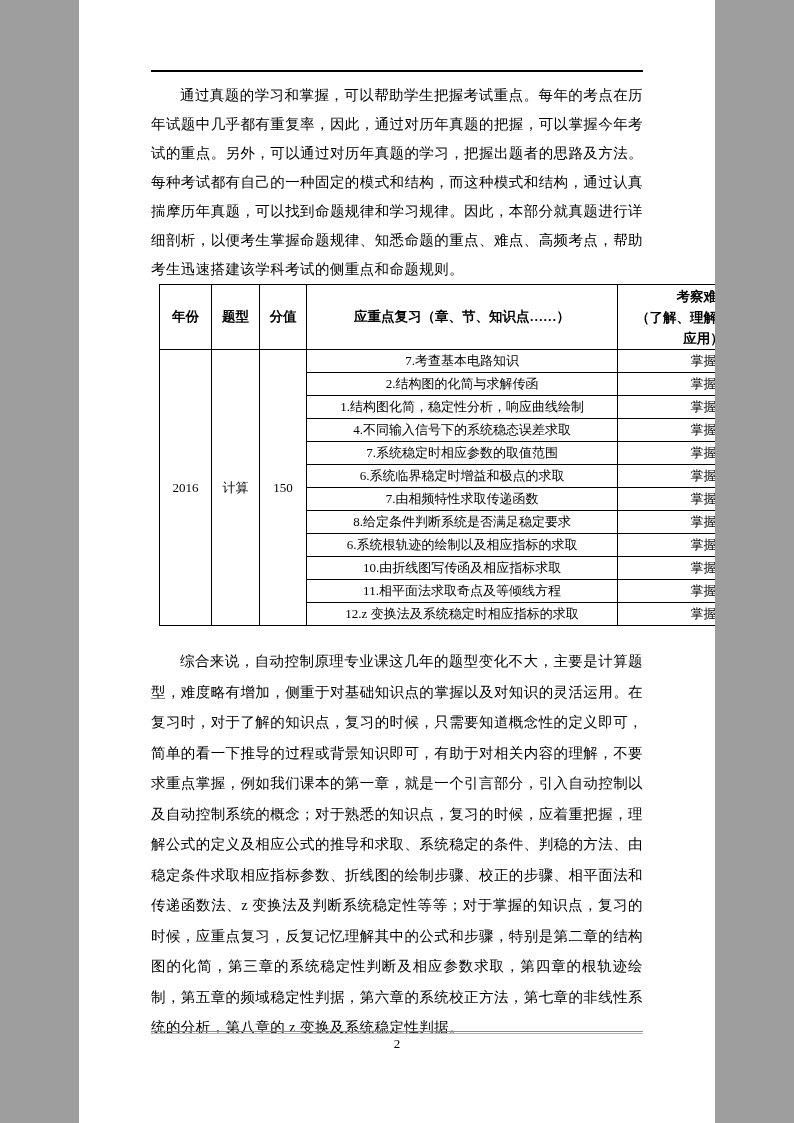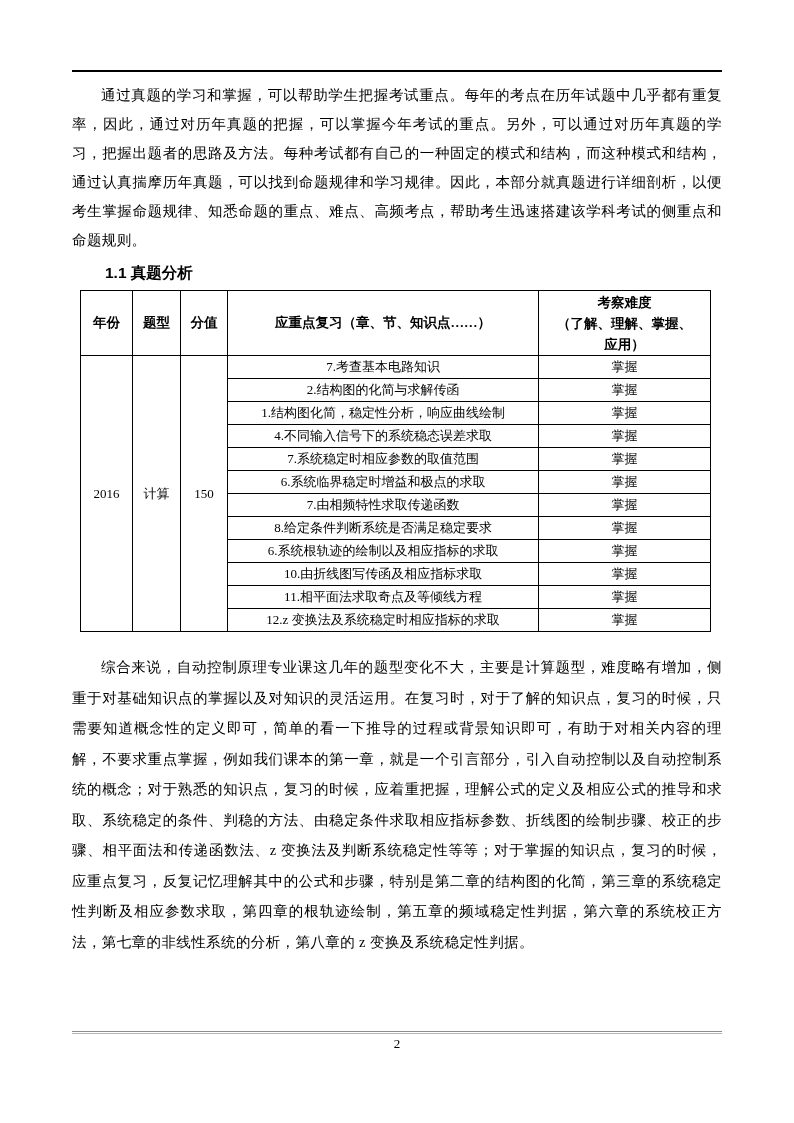--- a/index.html
+++ b/index.html
@@ -1,18 +1,18 @@
 <!DOCTYPE html>
 <html lang="zh"><head>
 <meta charset="utf-8">
 <style>
   html,body{margin:0;padding:0;background:#9e9e9e;}
   .page{
     position:relative;
-    width:794px;height:1123px;
+    width:636px;height:1123px;
     margin:0 auto;
     background:#ffffff;
     box-sizing:border-box;
     padding:0 72px;
     font-family:"Liberation Serif","DejaVu Serif",serif;
     color:#000;
     overflow:hidden;
   }
   .top-rule{
     margin-top:70px;
@@ -80,21 +80,20 @@
 </style>
 </head>
 <body>
 
 <div class="page">
 
   <div class="top-rule"></div>
 
   <p class="para">通过真题的学习和掌握，可以帮助学生把握考试重点。每年的考点在历年试题中几乎都有重复率，因此，通过对历年真题的把握，可以掌握今年考试的重点。另外，可以通过对历年真题的学习，把握出题者的思路及方法。每种考试都有自己的一种固定的模式和结构，而这种模式和结构，通过认真揣摩历年真题，可以找到命题规律和学习规律。因此，本部分就真题进行详细剖析，以便考生掌握命题规律、知悉命题的重点、难点、高频考点，帮助考生迅速搭建该学科考试的侧重点和命题规则。</p>
 
-  <h2 class="section-heading">1.1 真题分析</h2>
 
   <table class="exam">
     <colgroup>
       <col class="c-year">
         <col class="c-type">
         <col class="c-score">
         <col class="c-scope">
         <col class="c-diff">
     </colgroup>
     <thead>

